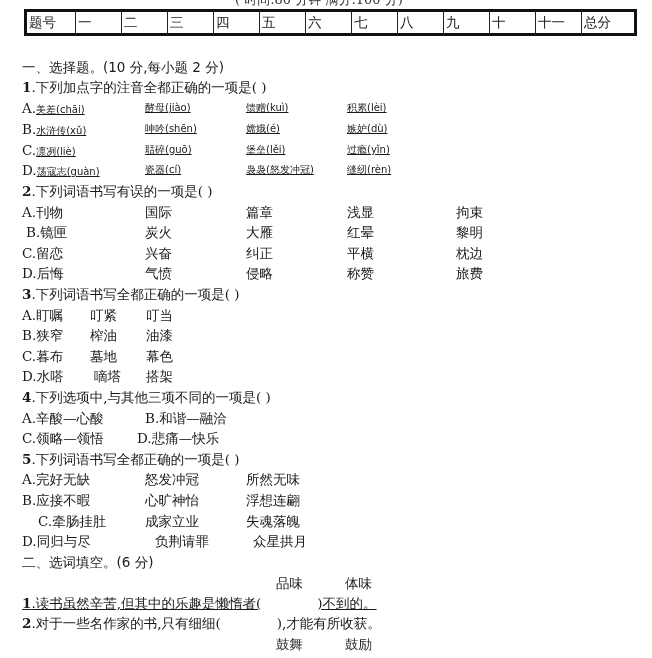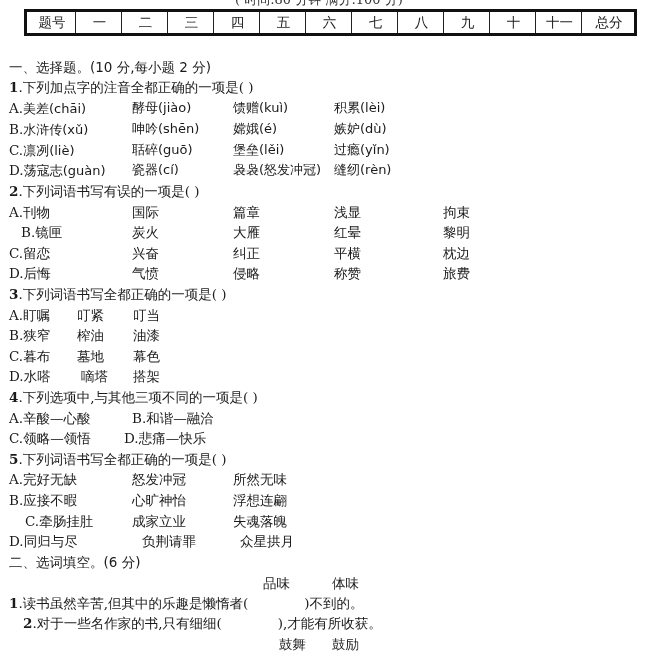--- a/index.html
+++ b/index.html
@@ -16,32 +16,31 @@
       position: absolute; left: 24px; top: 9px;
       border-collapse: collapse;
       border: 3px solid #111;
     }
     table.score td {
       border: 1px solid #222;
       height: 21px; padding: 0 0 0 2px;
       font-family: "DejaVu Sans", "Liberation Sans", sans-serif;
       font-size: 13.5px; vertical-align: middle;
       width: 43px;
-      text-align: center;
     }
     table.score td.first { width: 46px; }
     table.score td.last { width: 50px; }
     .line {
-      position: absolute; left: 9px; white-space: nowrap;
+      position: absolute; left: 22px; white-space: nowrap;
       font-size: 13.5px; line-height: 18px; text-align: center;
     }
     .sec-title { font-family: "DejaVu Sans", "Liberation Sans", sans-serif; font-weight: normal; }
     .qnum { font-weight: bold; }
     .col { position: absolute; white-space: nowrap; }
-    .py { font-family: "DejaVu Sans", "Liberation Sans", sans-serif; font-size: 13px; }
+    .py { font-family: "DejaVu Sans", "Liberation Sans", sans-serif; font-size: 10px; text-decoration: underline; }
     .blank { display: inline-block; }
   </style>
 </head>
 <body>
 
 <div class="subtitle">( 时间:80 分钟   满分:100 分)</div>
 
 <table class="score">
   <tbody>
       <tr>
@@ -96,21 +95,21 @@
   <span class="qnum">2</span><span>.下列词语书写有误的一项是(        )</span>
 </div>
 <div class="line" style="top:203px;">
   <span class="col" style="left:0"><span>A.</span><span>刊物</span></span>
   <span class="col" style="left:123px">国际</span>
   <span class="col" style="left:224px">篇章</span>
   <span class="col" style="left:325px">浅显</span>
   <span class="col" style="left:434px">拘束</span>
 </div>
 <div class="line" style="top:223px;">
-  <span class="col" style="left:12px"><span>B.</span><span>镜匣</span></span>
+  <span class="col" style="left:4px"><span>B.</span><span>镜匣</span></span>
   <span class="col" style="left:123px">炭火</span>
   <span class="col" style="left:224px">大雁</span>
   <span class="col" style="left:325px">红晕</span>
   <span class="col" style="left:434px">黎明</span>
 </div>
 <div class="line" style="top:244px;">
   <span class="col" style="left:0"><span>C.</span><span>留恋</span></span>
   <span class="col" style="left:123px">兴奋</span>
   <span class="col" style="left:224px">纠正</span>
   <span class="col" style="left:325px">平横</span>
@@ -182,22 +181,22 @@
   <span class="col" style="left:0"><span>D.</span><span>同归与尽</span></span>
   <span class="col" style="left:133px">负荆请罪</span>
   <span class="col" style="left:231px">众星拱月</span>
 </div>
 
 <div class="line sec-title" style="top:553px;">二、选词填空。(6 分)</div>
 <div class="line" style="top:574px;">
   <span class="col" style="left:254px">品味</span>
   <span class="col" style="left:323px">体味</span>
 </div>
-<div class="line" style="top:594px;">
+<div class="line" style="top:594px;text-decoration:underline;">
   <span class="qnum">1</span><span>.读书虽然辛苦,但其中的乐趣是懒惰者(</span><span class="blank" style="width:56px;"></span><span>)不到的。</span>
 </div>
-<div class="line" style="top:614px;margin-left:14px;">
+<div class="line" style="top:614px;">
   <span class="qnum">2</span><span>.对于一些名作家的书,只有细细(</span><span class="blank" style="width:56px;"></span><span>),才能有所收获。</span>
 </div>
 <div class="line" style="top:635px;">
-  <span class="col" style="left:270px">鼓舞</span>
+  <span class="col" style="left:254px">鼓舞</span>
   <span class="col" style="left:323px">鼓励</span>
 </div>
 
 </body></html>

